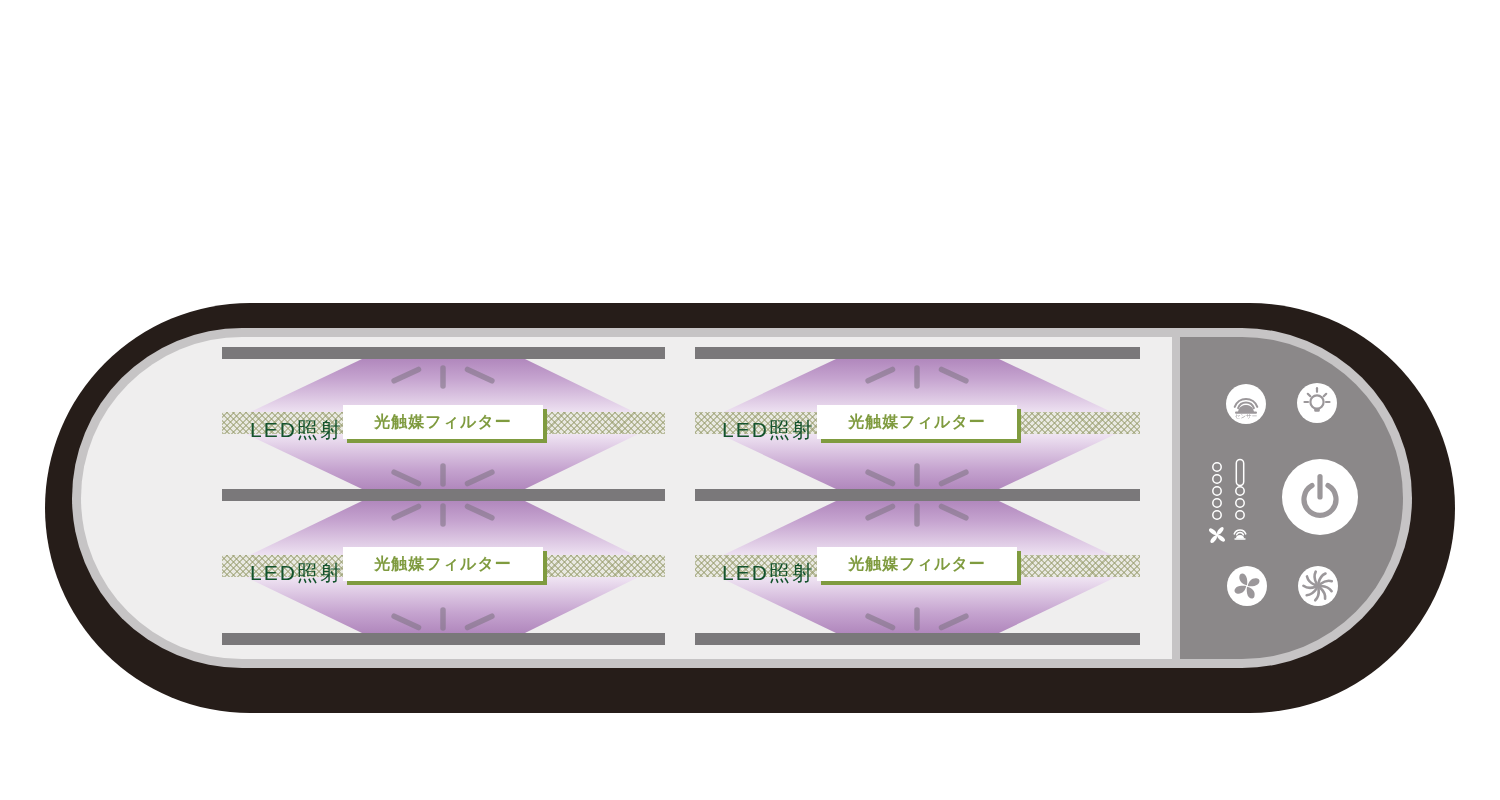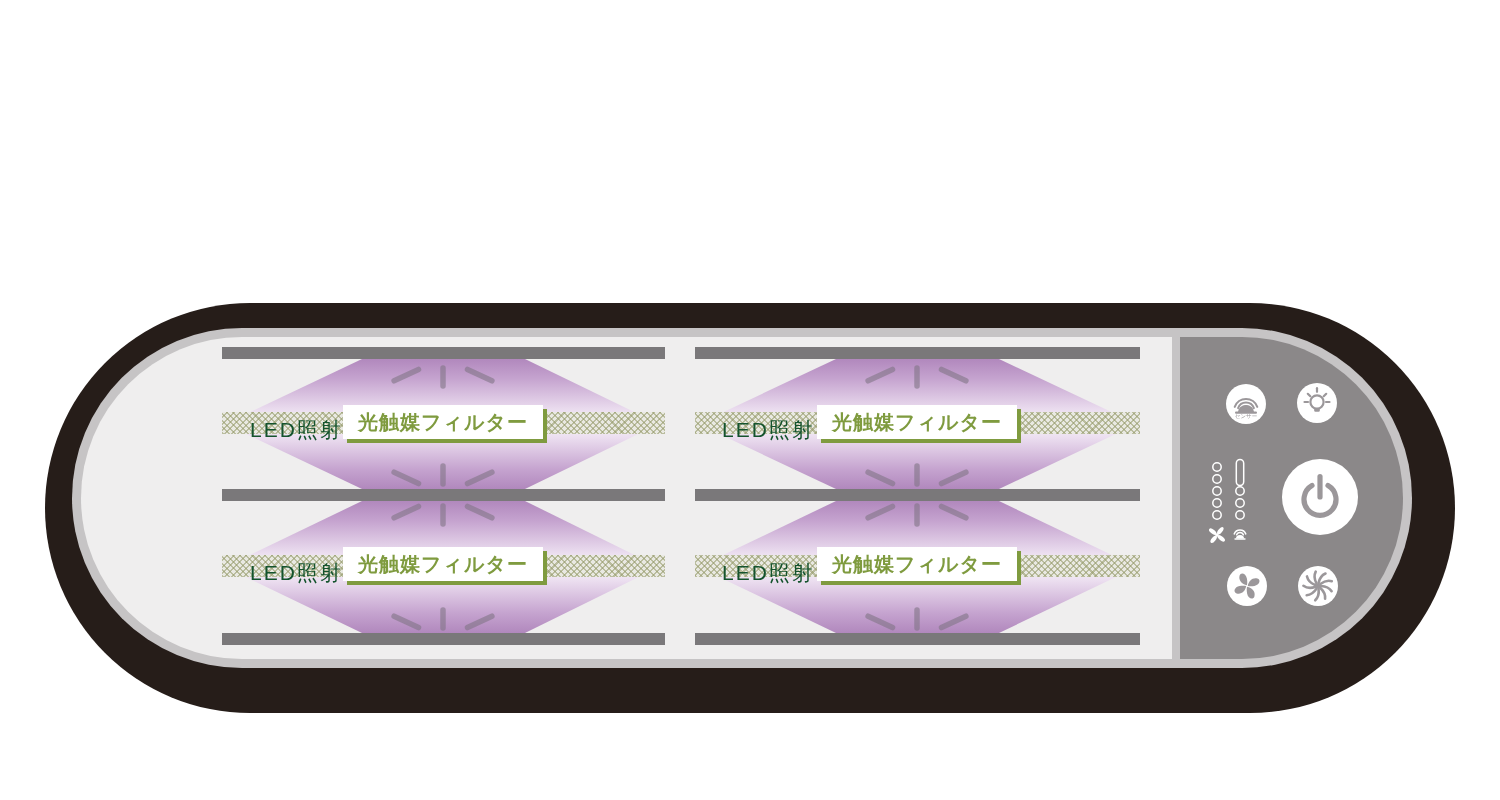--- a/index.html
+++ b/index.html
@@ -33,21 +33,21 @@
   .beam.a2{left:218px;top:501px;width:448px;height:132px;
     clip-path:polygon(7px 66px,144px 0px,307px 0px,441px 66px,307px 132px,144px 132px);}
   .beam.b1{left:690px;top:359px;width:452px;height:130px;
     clip-path:polygon(8px 65px,146px 0px,309px 0px,447px 65px,309px 130px,146px 130px);}
   .beam.b2{left:690px;top:501px;width:452px;height:132px;
     clip-path:polygon(8px 66px,146px 0px,309px 0px,447px 66px,309px 132px,146px 132px);}
 
   .led-label{color:#14532d;font-size:21px;letter-spacing:2px;font-weight:500;white-space:nowrap;margin-top:47px;}
   .filter-tag{width:200px;height:34px;background:#ffffff;box-shadow:4px 4px 0 0 #7f9b3f;
     display:flex;align-items:center;justify-content:center;
-    color:#7f9b3f;font-weight:bold;font-size:20px;letter-spacing:1px;white-space:nowrap;}
+    color:#7f9b3f;font-weight:bold;font-size:16px;letter-spacing:1px;white-space:nowrap;}
 
   .flare{pointer-events:none;}
   .flare line{stroke:rgba(128,116,134,0.6);stroke-width:5.5;stroke-linecap:round;}
 
   
   .btn{position:absolute;background:#ffffff;border-radius:50%;
        display:flex;flex-direction:column;align-items:center;justify-content:center;cursor:pointer;}
   .btn.small{width:40px;height:40px;}
   .btn.big{width:76px;height:76px;}
   .btn-caption{font-size:5.5px;line-height:5px;color:#9b979a;margin-top:-1px;letter-spacing:0;}

